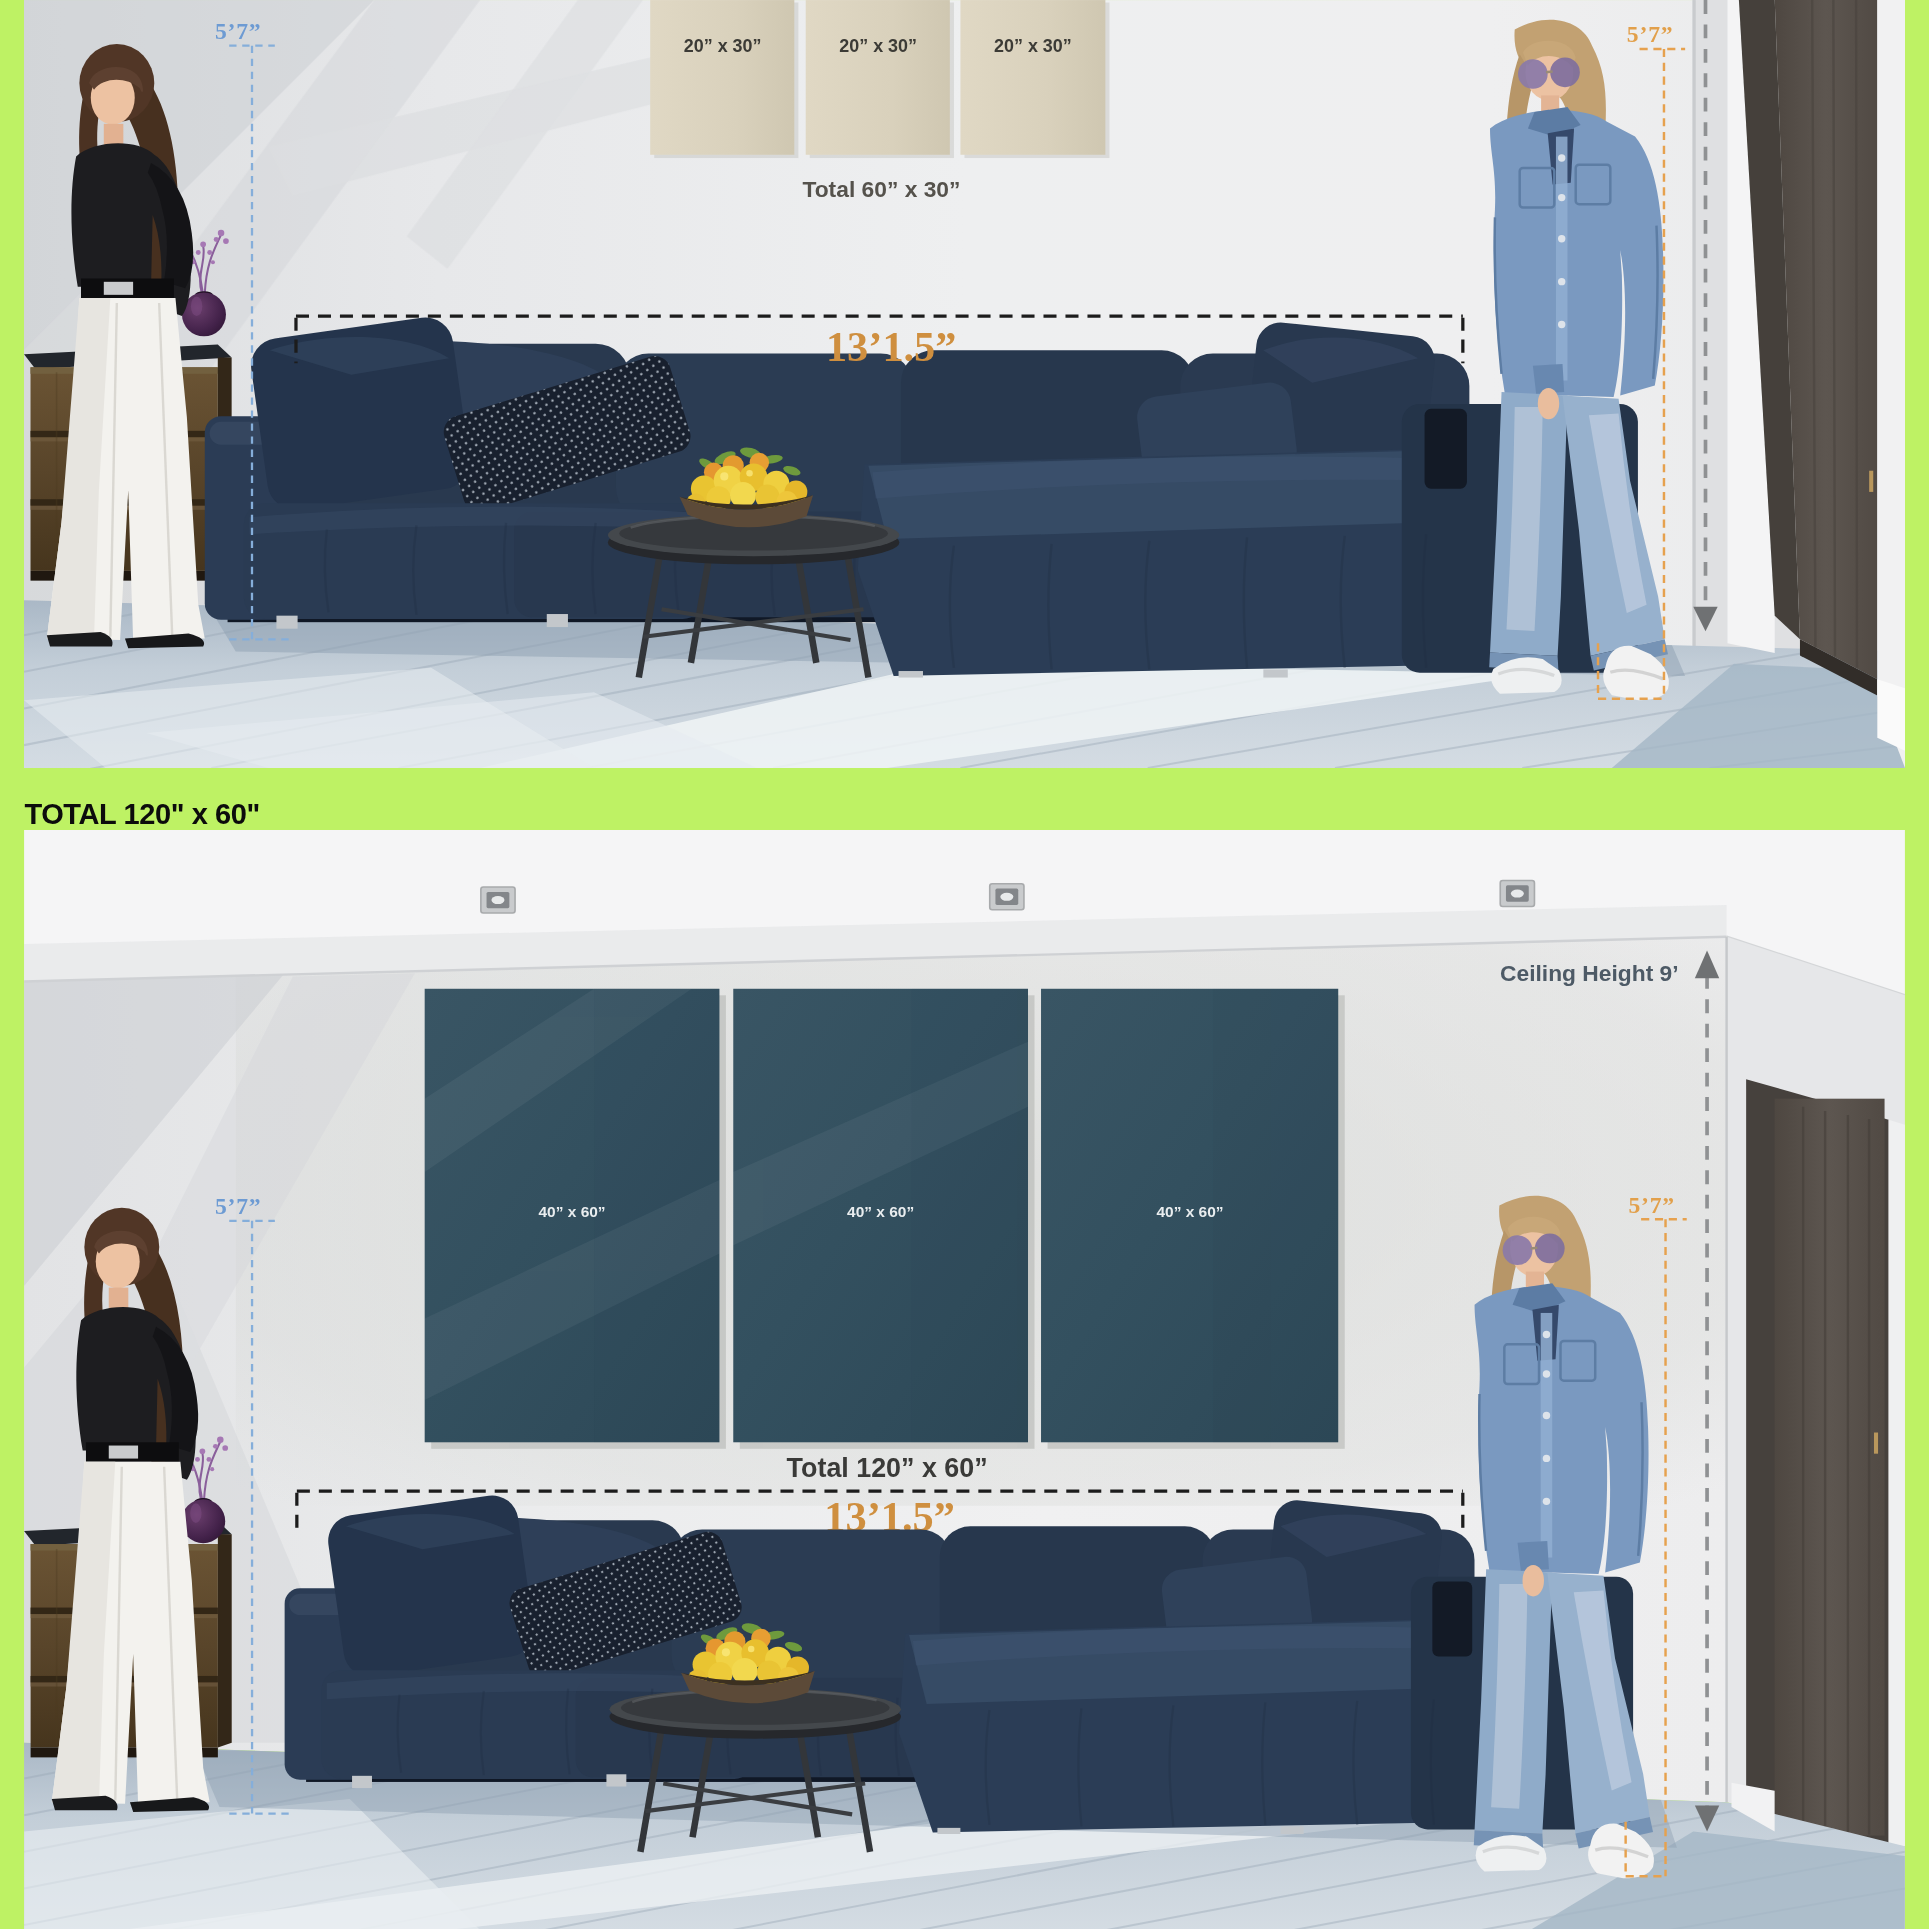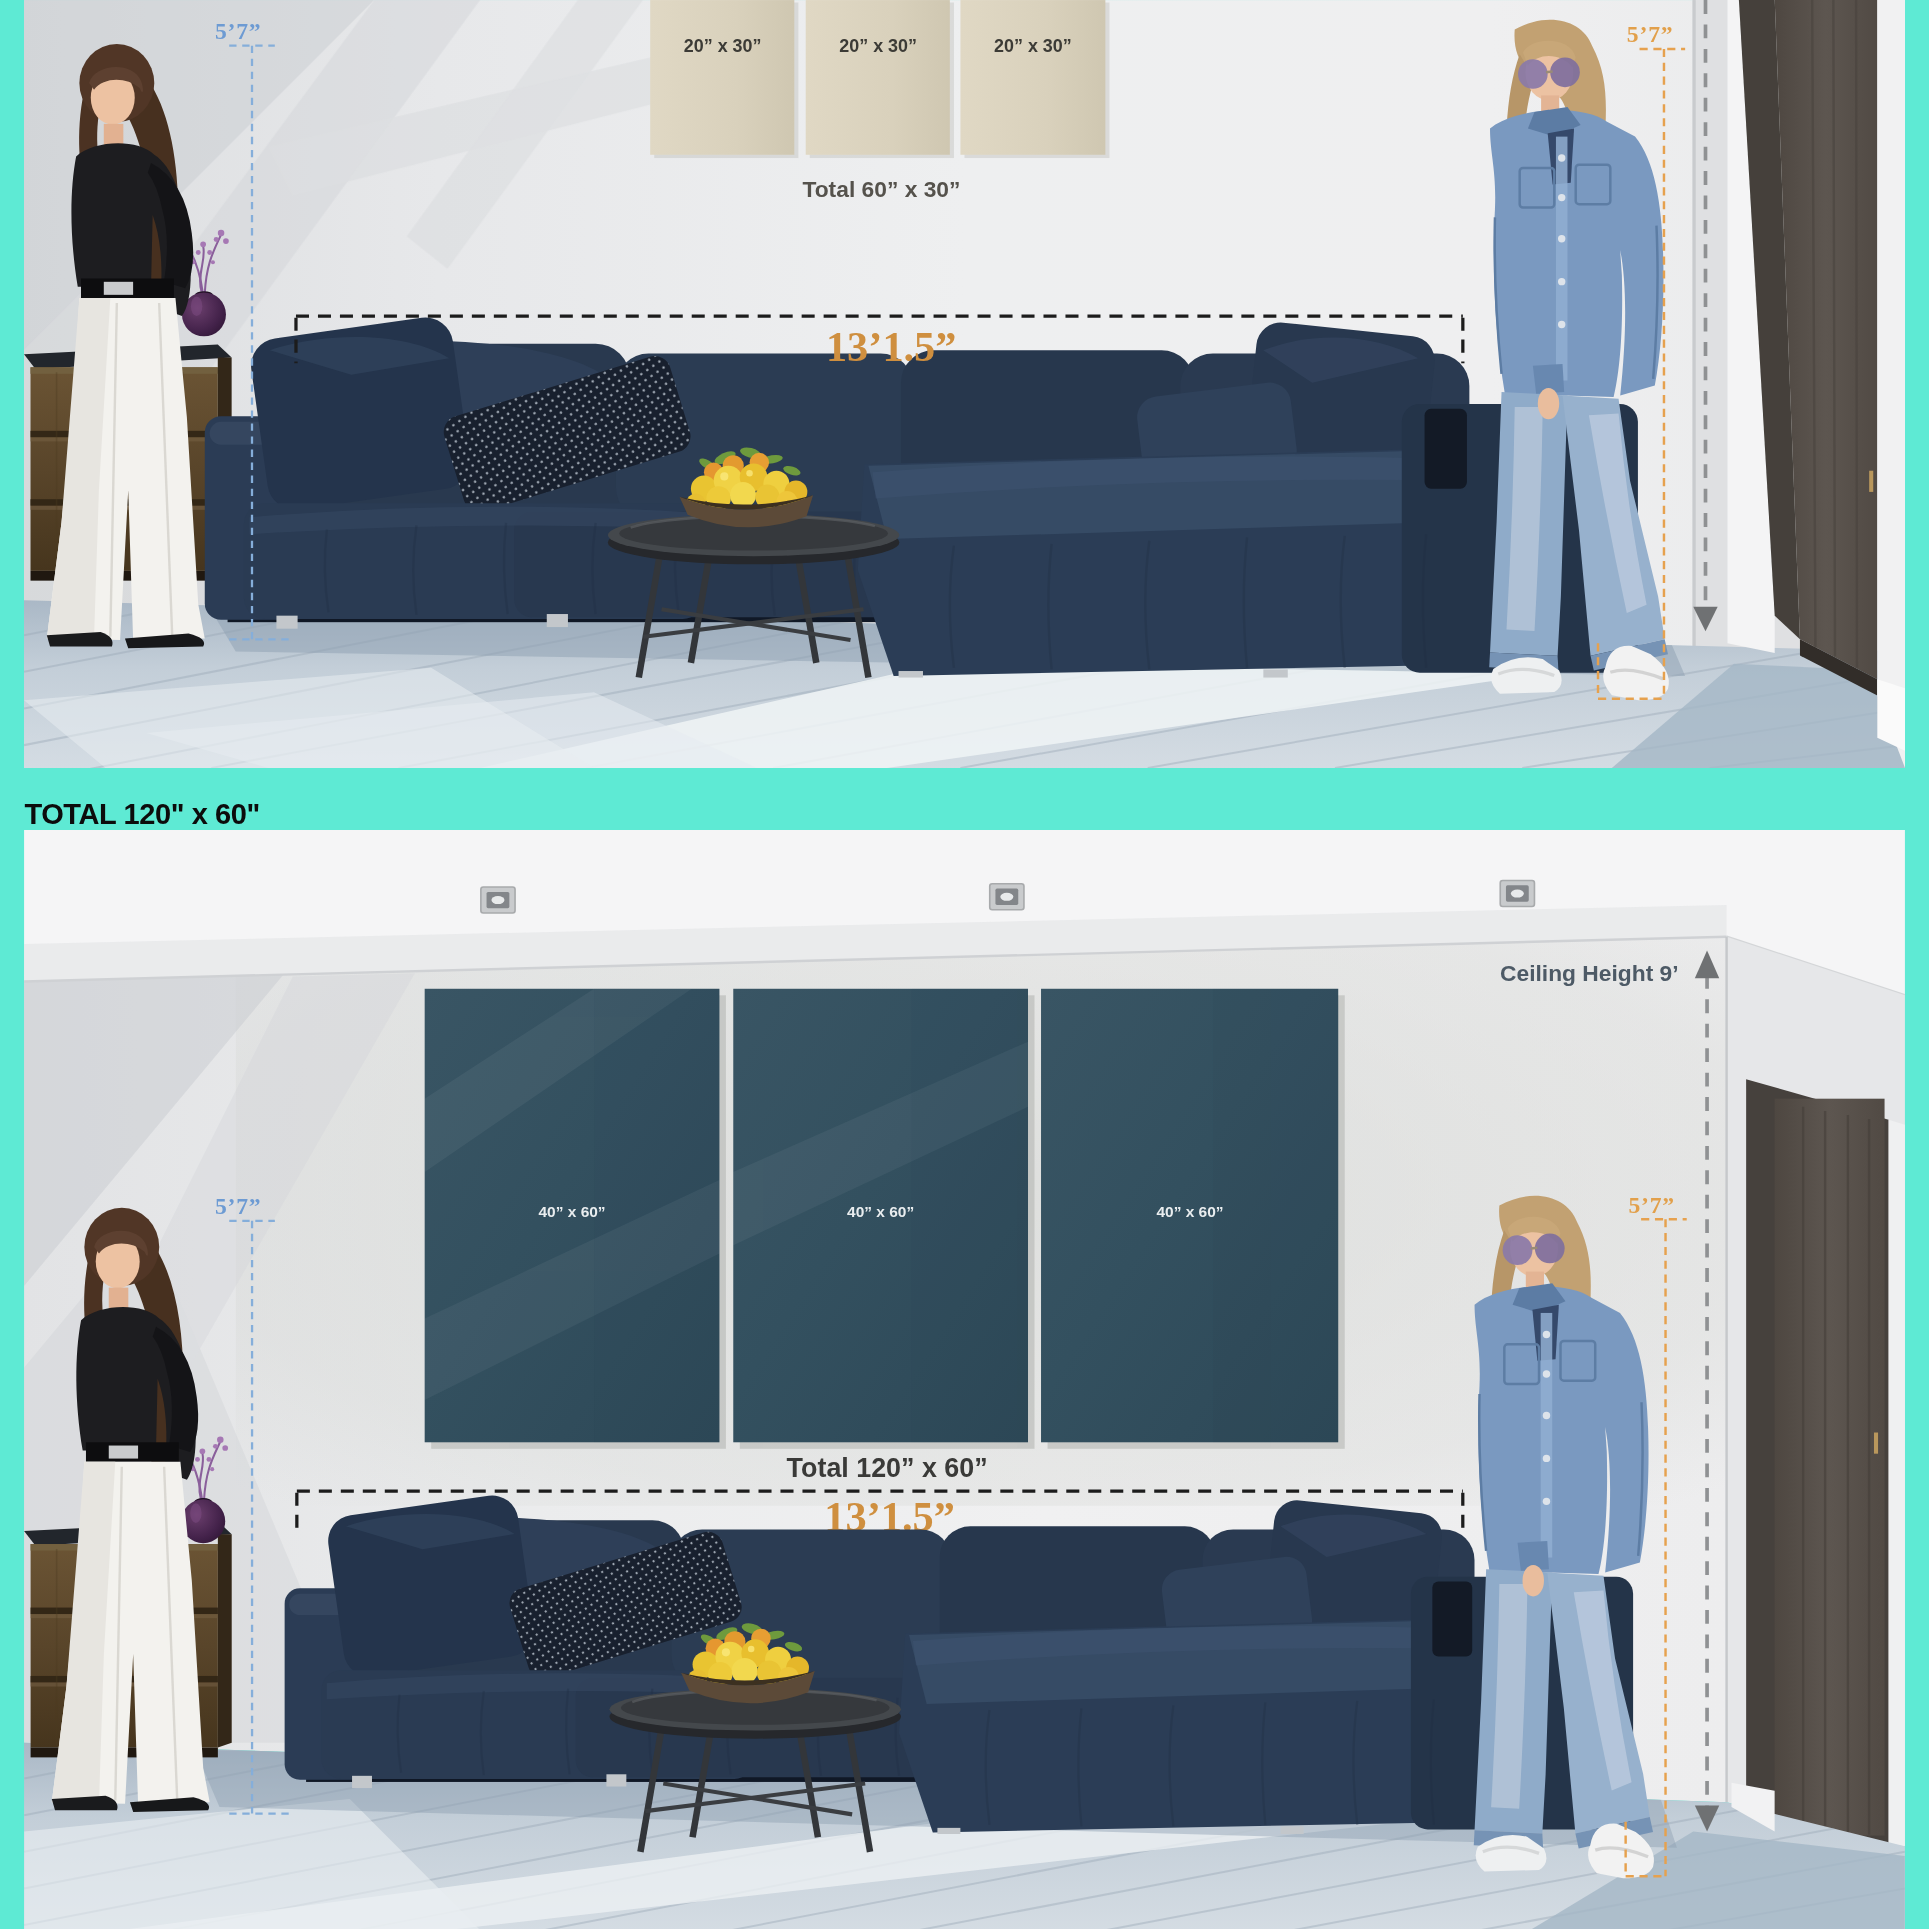--- a/index.html
+++ b/index.html
@@ -1,15 +1,15 @@
 <!DOCTYPE html>
 <html style="font-size:13px"><head><meta charset="utf-8">
 <style>
 html,body{margin:0;padding:0;background:#ffffff;}
-#page{position:relative;width:1930px;height:1930px;background:#5eead4;overflow:hidden;font-family:"Liberation Sans",sans-serif;}
+#page{position:relative;width:1930px;height:1930px;background:#bef264;overflow:hidden;font-family:"Liberation Sans",sans-serif;}
 .abs{position:absolute;}
 svg{display:block;}
 </style></head>
 <body>
 <div id="page">
 
 <svg width="0" height="0" style="position:absolute">
 <defs>
 <linearGradient id="wallG1" x1="0" y1="0" x2="1" y2="0">
  <stop offset="0" stop-color="#dcdee0"></stop>

